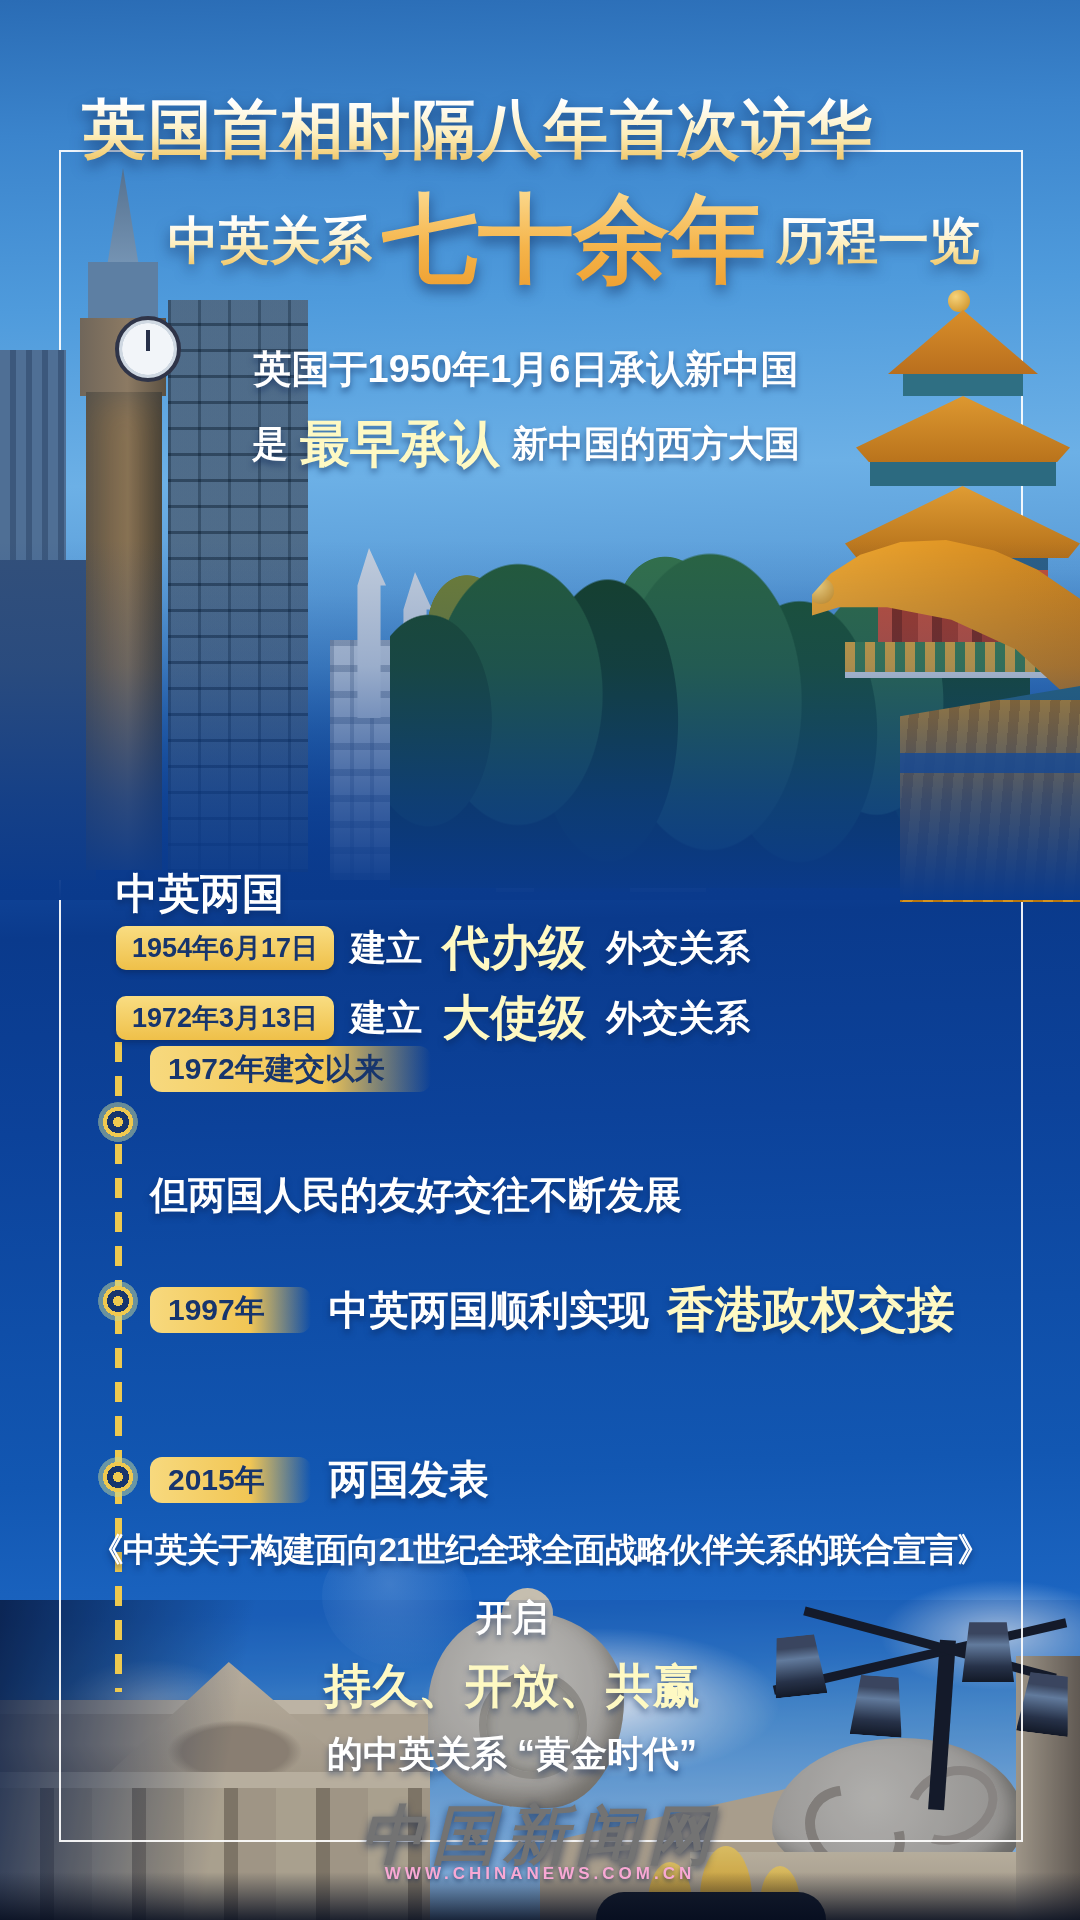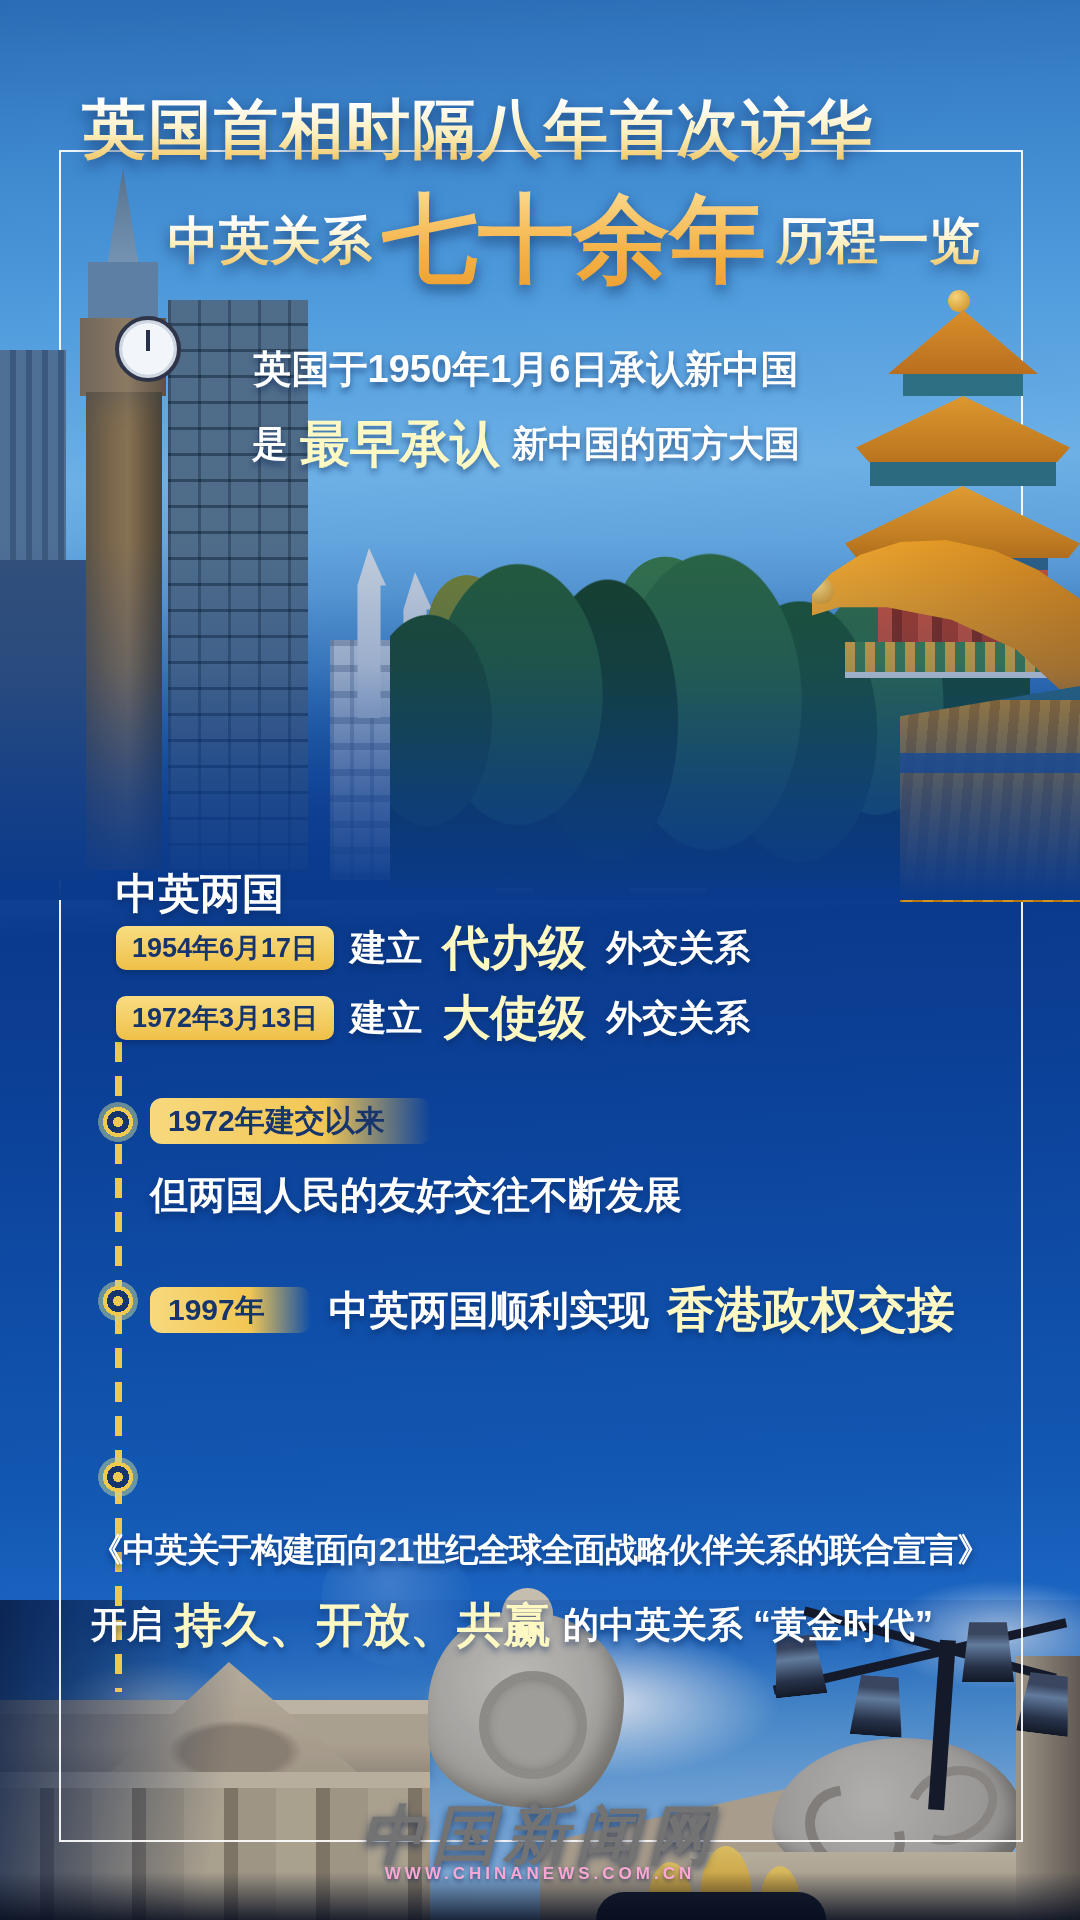--- a/index.html
+++ b/index.html
@@ -145,27 +145,27 @@
   .rel-row.r2{top:986px;}
   .badge{background:linear-gradient(180deg,#f9dd82,#efc049);color:#17356d;font-weight:700;
     font-size:27px;line-height:44px;height:44px;padding:0 16px;border-radius:10px;
     box-shadow:0 3px 5px rgba(8,30,70,.35);}
   .rel-row .pre,.rel-row .post{font-size:36px;}
   .rel-row .hl{font-size:48px;margin:0 4px;}
   .tl-badge{background:linear-gradient(90deg,#f7d97e 0%,#f2c654 62%,rgba(242,198,84,0) 100%);
     color:#17356d;font-weight:700;font-size:30px;line-height:46px;height:46px;
     padding:0 46px 0 18px;border-radius:12px;}
   .ev-row{display:flex;align-items:center;gap:18px;left:150px;}
-  .ev1-l1{top:1098px;}
+  .ev1-l1{top:1046px;}
   .ev1-l2{left:150px;top:1170px;font-size:38px;}
   .ev2-l1{top:1278px;}
   .ev2-l2{left:150px;top:1352px;font-size:36px;}
   .ev3-l1{top:1452px;}
   .ev3-l2{left:540px;top:1528px;transform:translateX(-50%);font-size:33px;letter-spacing:-1px;}
-  .ev3-l3{left:512px;top:1594px;transform:translateX(-50%);display:flex;align-items:center;gap:12px;}
+  .ev3-l3{left:512px;top:1594px;transform:translateX(-50%);display:flex;align-items:center;gap:12px;flex-direction:column;}
   .ev3-l3 .w{font-size:36px;}
   .ev3-l3 .hl{font-size:47px;}
   .ev-row .w1{font-size:40px;}
   .ev-row .hl{font-size:48px;}
   
   .dash-line{left:115px;top:1042px;width:7px;height:650px;z-index:5;
     background:repeating-linear-gradient(180deg,#eec94f 0 20px,transparent 20px 34px);}
   .dot{width:40px;height:40px;border-radius:50%;z-index:6;background:
     radial-gradient(circle,#f0c94f 0 5px,#17356d 5px 11px,#f0c94f 11px 15px,rgba(196,214,150,.5) 15px 20px,transparent 20px);}
   .dot1{left:98px;top:1102px;} .dot2{left:98px;top:1281px;} .dot3{left:98px;top:1457px;}
@@ -277,20 +277,24 @@
     <span class="tl-badge">1972年建交以来</span>
   </div>
   <div class="abs txt white-bold ev1-l2">但两国人民的友好交往不断发展</div>
 
   <div class="abs txt ev-row ev2-l1">
     <span class="tl-badge">1997年</span>
     <span class="white-bold w1">中英两国顺利实现</span>
     <span class="gold-bold hl">香港政权交接</span>
   </div>
 
+  <div class="abs txt ev-row ev3-l1">
+    <span class="tl-badge">2015年</span>
+    <span class="white-bold w1">两国发表</span>
+  </div>
   <div class="abs txt white-bold ev3-l2">《中英关于构建面向21世纪全球全面战略伙伴关系的联合宣言》</div>
   <div class="abs txt ev3-l3">
     <span class="white-bold w">开启</span>
     <span class="gold-bold hl">持久、开放、共赢</span>
     <span class="white-bold w">的中英关系 “黄金时代”</span>
   </div>
 
   <div class="abs logo">中国新闻网</div>
   <div class="abs site-url">WWW.CHINANEWS.COM.CN</div>
 </div>

